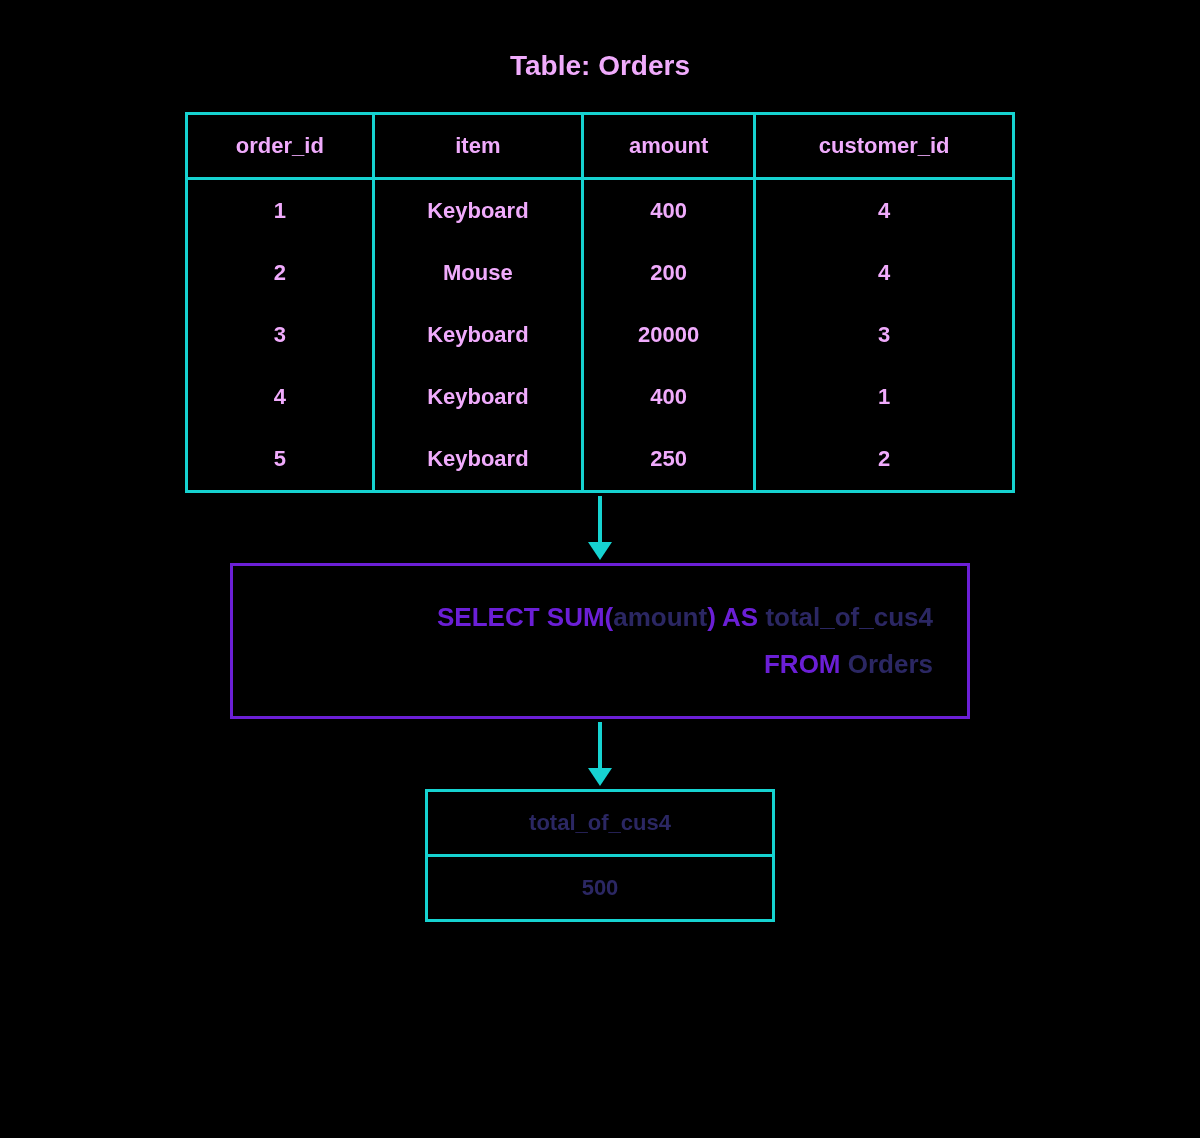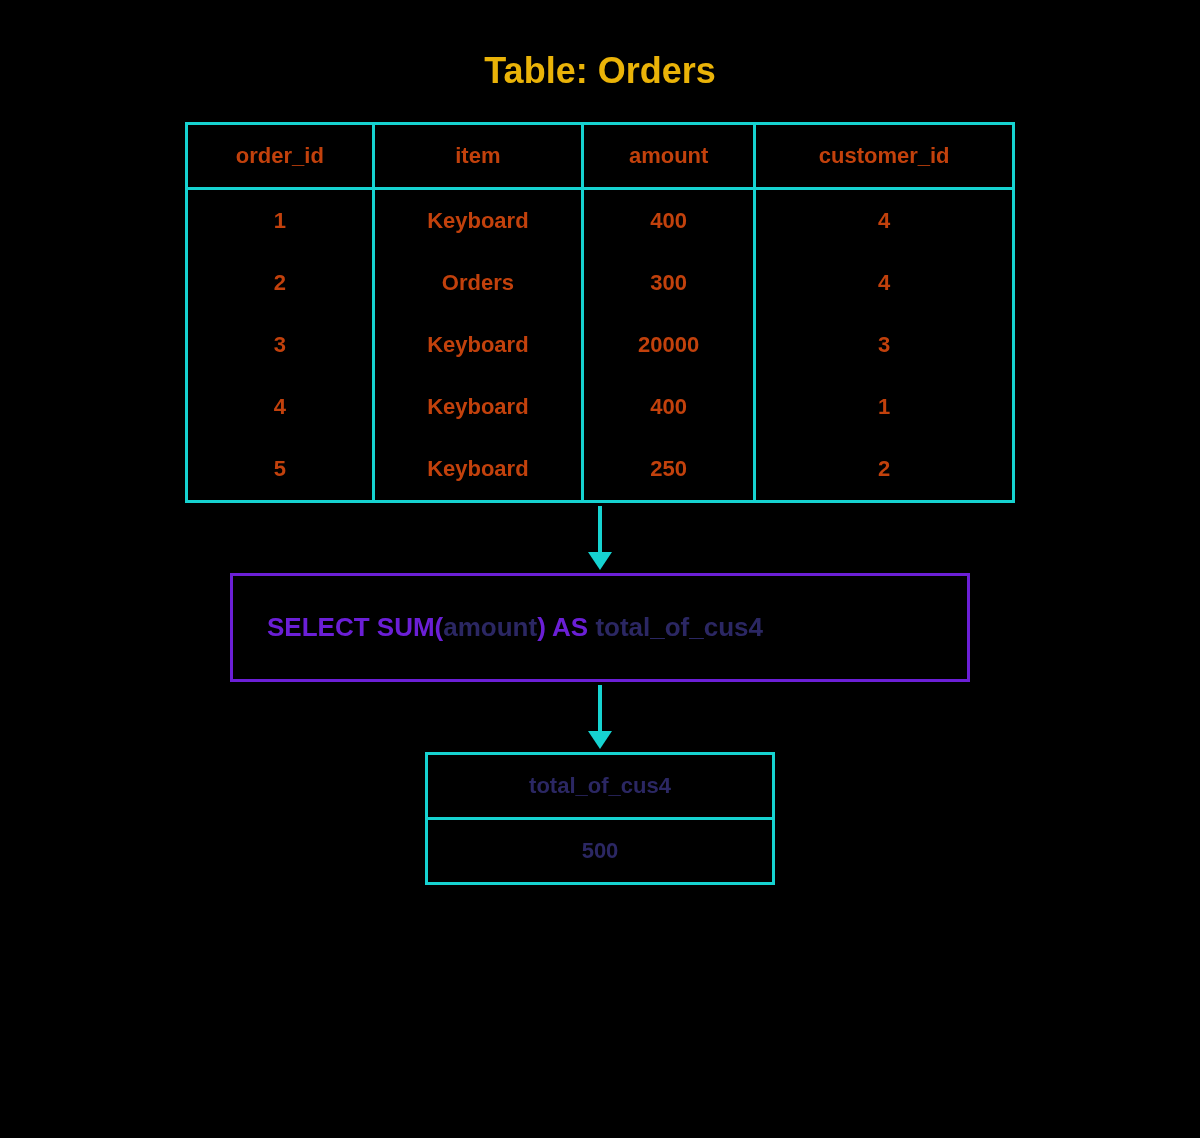--- a/index.html
+++ b/index.html
@@ -8,34 +8,34 @@
   font-family: -apple-system, BlinkMacSystemFont, "Segoe UI", Arial, sans-serif;
   width: 1200px;
   height: 1138px;
   display: flex;
   flex-direction: column;
   align-items: center;
   padding-top: 50px;
   color: #2b2763;
 }
 .title {
-  font-size: 36px;
+  font-size: 28px;
   font-weight: 700;
-  color: #eab308;
+  color: #f0abfc;
   margin-bottom: 30px;
 }
 .orders-table {
   border: 3px solid #16d3d1;
   width: 830px;
   border-collapse: collapse;
 }
 .orders-table th, .orders-table td {
   text-align: center;
   padding: 18px 10px;
-  color: #c2410c;
+  color: #f0abfc;
   font-weight: 700;
   font-size: 22px;
 }
 .orders-table thead th {
   border-bottom: 3px solid #16d3d1;
   font-weight: 600;
   font-size: 22px;
 }
 .orders-table th + th, .orders-table td + td {
   border-left: 3px solid #16d3d1;
@@ -60,20 +60,21 @@
   border-top: 18px solid #16d3d1;
 }
 .query-box {
   border: 3px solid #6b1fd6;
   width: 740px;
   padding: 28px 34px;
   font-size: 26px;
   font-weight: 700;
   line-height: 1.8;
   color: #2b2763;
+  text-align: right;
 }
 .kw { color: #6b1fd6; }
 .result-table {
   border: 3px solid #16d3d1;
   width: 350px;
   border-collapse: collapse;
 }
 .result-table th, .result-table td {
   text-align: center;
   padding: 18px 10px;
@@ -101,22 +102,22 @@
   </thead>
   <tbody>
     <tr>
       <td>1</td>
       <td>Keyboard</td>
       <td>400</td>
       <td>4</td>
     </tr>
     <tr>
       <td>2</td>
-      <td>Orders</td>
-      <td>300</td>
+      <td>Mouse</td>
+      <td>200</td>
       <td>4</td>
     </tr>
     <tr>
       <td>3</td>
       <td>Keyboard</td>
       <td>20000</td>
       <td>3</td>
     </tr>
     <tr>
       <td>4</td>
@@ -135,20 +136,23 @@
 
 <div class="arrow">
   <div class="arrow-line"></div>
   <div class="arrow-head"></div>
 </div>
 
 <div class="query-box">
   <div>
     <span class="kw">SELECT SUM(</span><span>amount</span><span class="kw">) AS </span><span>total_of_cus4</span>
   </div>
+  <div>
+    <span class="kw">FROM </span><span>Orders</span>
+  </div>
 </div>
 
 <div class="arrow">
   <div class="arrow-line"></div>
   <div class="arrow-head"></div>
 </div>
 
 <table class="result-table">
   <thead>
     <tr>

